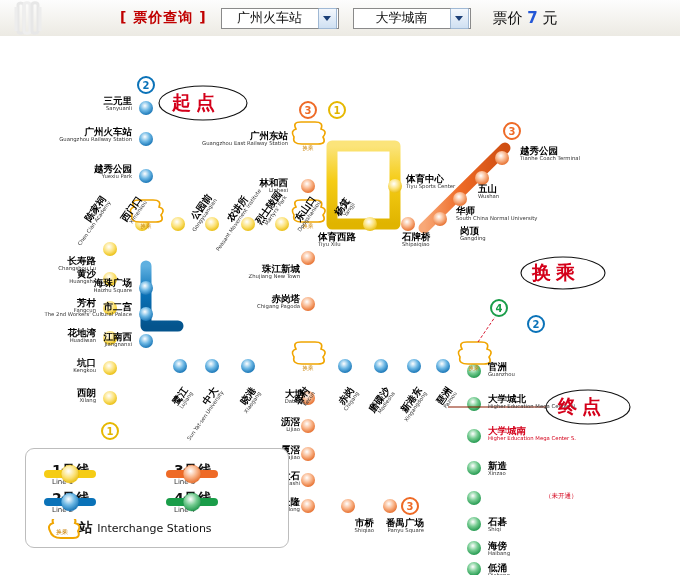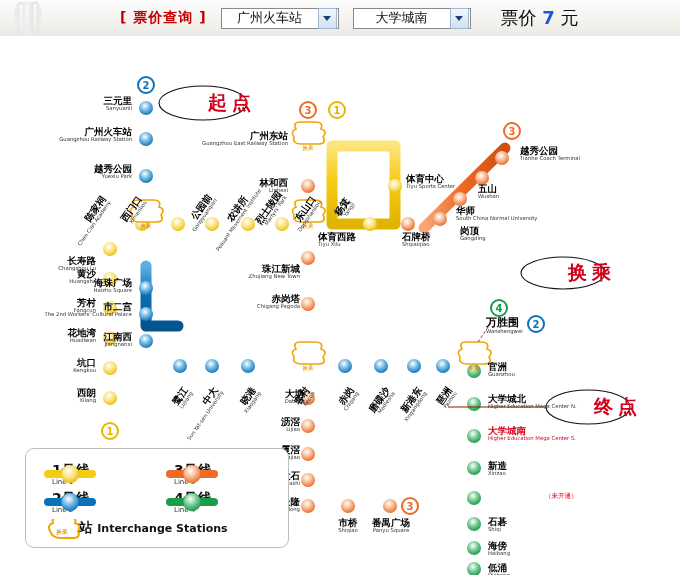--- a/index.html
+++ b/index.html
@@ -32,54 +32,54 @@
   .sel .arrowbox{
     width:17px;height:19px;flex:none;margin-right:1px;
     background:linear-gradient(#f4f8fd,#cfe0f2);
     border:1px solid #9fb8d4;border-radius:1px;
     display:flex;align-items:center;justify-content:center;
   }
   .caret{
     width:0;height:0;border-left:4px solid transparent;border-right:4px solid transparent;
     border-top:5px solid #1b3f77;
   }
-  .fare{margin-left:30px;font-size:18px;color:#111;white-space:nowrap;}
+  .fare{margin-left:22px;font-size:15px;color:#111;white-space:nowrap;}
   .fare b{color:#2457d6;font-weight:bold;}
 
   
   #map{position:absolute;left:0;top:36px;width:680px;height:539px;background:#fff;}
   #map svg{position:absolute;left:0;top:0;}
 
   
   .lbl{position:absolute;font-size:9px;line-height:1.05;color:#000;white-space:nowrap;}
   .lbl .cn{font-size:9.5px;font-weight:bold;display:block;}
   .lbl .en{font-size:5.3px;color:#333;display:block;font-weight:normal;}
   .lbl.r{text-align:right;}
-  .lbl.c{text-align:center;}
+  .lbl.c{text-align:right;}
   .lbl.red .cn{color:#d4001a;}
   .lbl.red .en{color:#d4001a;}
   .rot{transform:rotate(-55deg);transform-origin:100% 50%;}
   .uc{position:absolute;font-size:6.5px;color:#d4001a;white-space:nowrap;}
 
   
   .anno{position:absolute;color:#d4001a;font-weight:bold;
         font-family:"DejaVu Serif","Liberation Serif",serif;
-        font-size:19px;letter-spacing:5px;margin-left:36px;}
+        font-size:19px;letter-spacing:5px;}
 
   
   #legend{
     position:absolute;left:25px;top:412px;width:262px;height:98px;
     border:1px solid #bdbdbd;border-radius:9px;background:#fff;
   }
   .lgrow{position:absolute;display:flex;align-items:center;}
   .lgtxt{margin-left:8px;}
   .lgtxt .c1{font-size:14px;font-weight:bold;color:#111;display:block;line-height:1.05;}
   .lgtxt .c2{font-size:7px;color:#333;display:block;}
   .lgint{font-size:13.5px;font-weight:bold;color:#111;}
-  .lgint .en2{font-size:11px;font-weight:bold;}
+  .lgint .en2{font-size:11px;font-weight:normal;}
 </style>
 </head>
 <body>
 
 <div id="header">
 
   <div id="logo">
     <svg width="62" height="34" viewBox="0 0 62 34">
       <path d="M8 4 C8 2 12 1 14 4 L14 30 C14 33 8 33 8 30 Z" fill="none" stroke="#e7e7e7" stroke-width="3"></path>
       <path d="M14 4 C14 1 20 1 20 4 L20 30 C20 33 14 33 14 30 Z" fill="none" stroke="#eeeeee" stroke-width="3"></path>
@@ -460,24 +460,20 @@
   </div>
   <div class="lbl r rot" style="left:364px;top:346px;width:58px">
     <span class="cn">新港东</span>
     <span class="en">Xingangdong</span>
   </div>
   <div class="lbl r rot" style="left:394px;top:346px;width:58px">
     <span class="cn">琶洲</span>
     <span class="en">Pazhou</span>
   </div>
 
-  <div class="lbl" style="left:486px;top:281px;width:92px">
-    <span class="cn" style="font-size:11px">万胜围</span>
-    <span class="en">Wanshengwei</span>
-  </div>
 
   <div class="lbl r" style="left:222px;top:228px;width:78px">
     <span class="cn">珠江新城</span>
     <span class="en">Zhujiang New Town</span>
   </div>
   <div class="lbl r" style="left:222px;top:258px;width:78px">
     <span class="cn">赤岗塔</span>
     <span class="en">Chigang Pagoda</span>
   </div>
   <div class="lbl r" style="left:244px;top:353px;width:60px">

